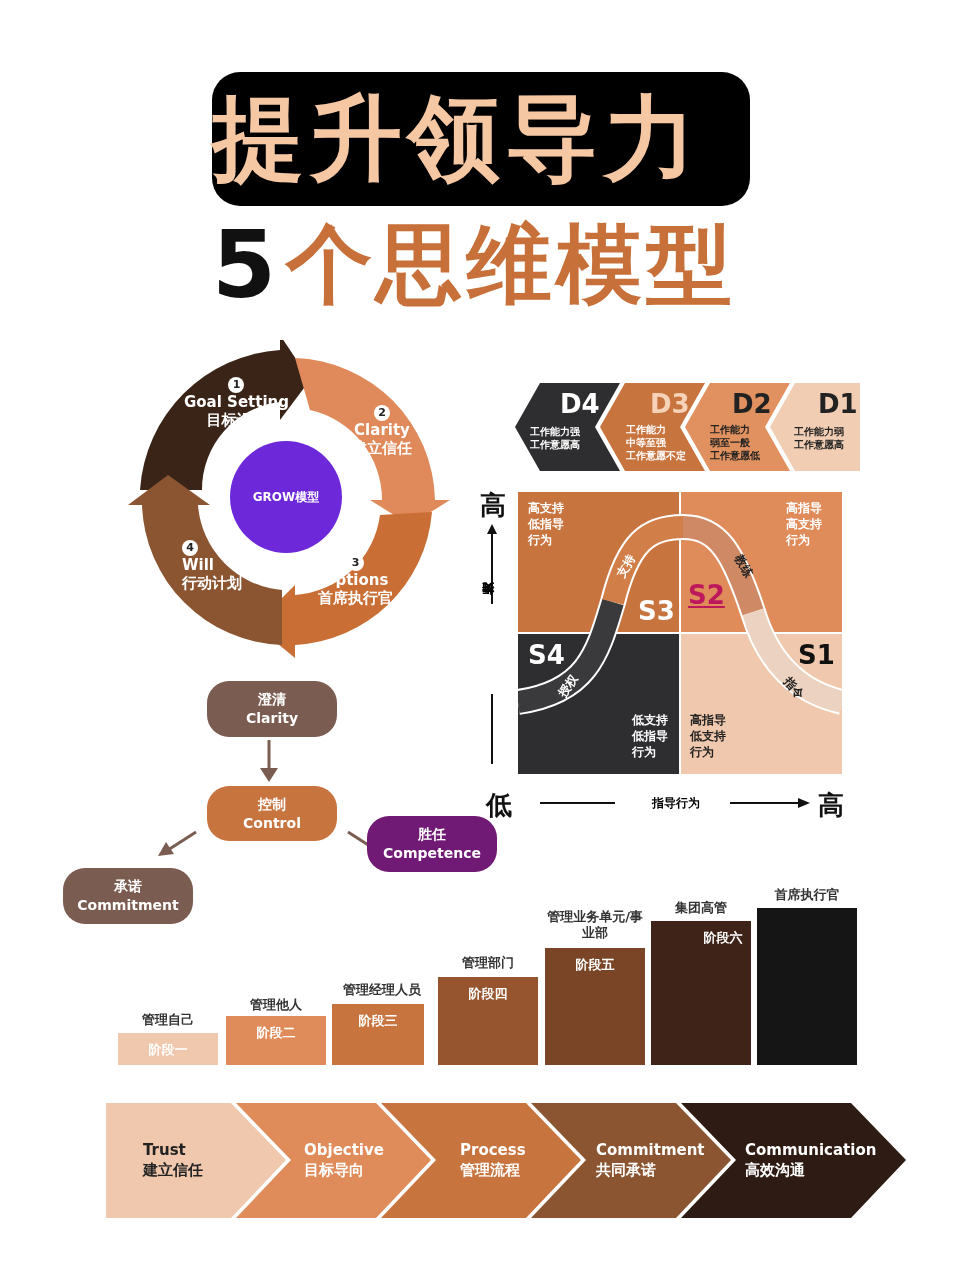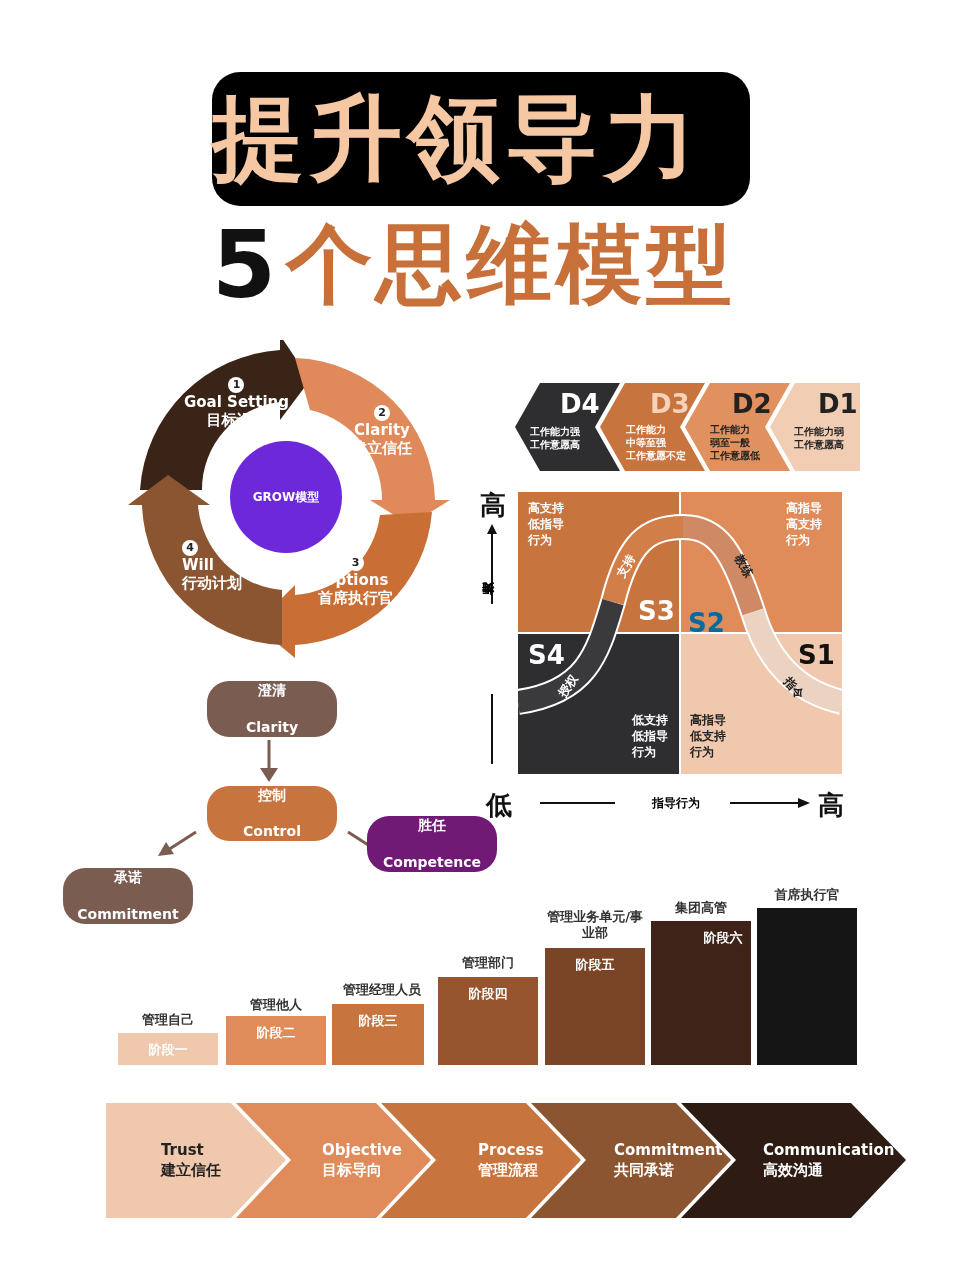--- a/index.html
+++ b/index.html
@@ -22,27 +22,27 @@
   .dbox { top: 383px; height: 88px; color: #fff; }
   .dlabel { font-size: 26px; font-weight: bold; position: absolute; top: 6px; }
   .ddesc { font-size: 10px; font-weight: bold; line-height: 13px; position: absolute; }
 
   .quad { position: absolute; }
   .qtext { position: absolute; font-size: 12px; font-weight: bold; line-height: 16px; }
   .slabel { position: absolute; font-size: 26px; font-weight: bold; }
   .axis-big { font-size: 26px; font-weight: bold; color: #111; }
 
   .pill { position: absolute; border-radius: 22px; color: #fff; font-size: 14px; font-weight: bold;
-          text-align: center; display: flex; flex-direction: column; justify-content: space-between; line-height: 19px; }
+          text-align: center; display: flex; flex-direction: column; justify-content: center; line-height: 19px; }
 
   .stair-label { position: absolute; font-size: 13px; font-weight: bold; color: #333; text-align: center; line-height: 16px; }
   .stair { position: absolute; }
   .stair-inner { font-size: 13px; font-weight: bold; text-align: center; margin-top: 8px; }
 
-  .chev-text { position: absolute; font-size: 15px; font-weight: bold; line-height: 20px; margin-left: 18px; }
+  .chev-text { position: absolute; font-size: 15px; font-weight: bold; line-height: 20px; }
 </style>
 </head>
 <body>
 
 <div class="abs title-box">
   <span class="title-text">提升领导力</span>
 </div>
 <div class="abs subtitle">
   <span class="sub-num">5</span>
   <span class="sub-text">个思维模型</span>
@@ -146,21 +146,21 @@
     <div>低支持</div>
     <div>低指导</div>
     <div>行为</div>
   </div>
   <div class="qtext" style="left:172px;top:220px;color:#222;">
     <div>高指导</div>
     <div>低支持</div>
     <div>行为</div>
   </div>
   <div class="slabel" style="left:120px;top:104px;color:#fff;">S3</div>
-  <div class="slabel" style="left:170px;top:116px;color:#0369a1;">S2</div>
+  <div class="slabel" style="left:170px;top:88px;color:#be185d;text-decoration:underline;">S2</div>
   <div class="slabel" style="left:10px;top:148px;color:#fff;">S4</div>
   <div class="slabel" style="left:280px;top:148px;color:#111;">S1</div>
   <div class="qtext" style="left:96px;top:66px;color:#fff;transform:rotate(-60deg);">支持</div>
   <div class="qtext" style="left:214px;top:66px;color:#222;transform:rotate(60deg);">教练</div>
   <div class="qtext" style="left:38px;top:186px;color:#fff;transform:rotate(-55deg);">授权</div>
   <div class="qtext" style="left:264px;top:188px;color:#222;transform:rotate(50deg);">指令</div>
 </div>
 
 <div class="abs axis-big" style="left:480px;top:488px;">高</div>
 <svg class="abs" style="left:485px;top:524px;" width="14" height="240">

